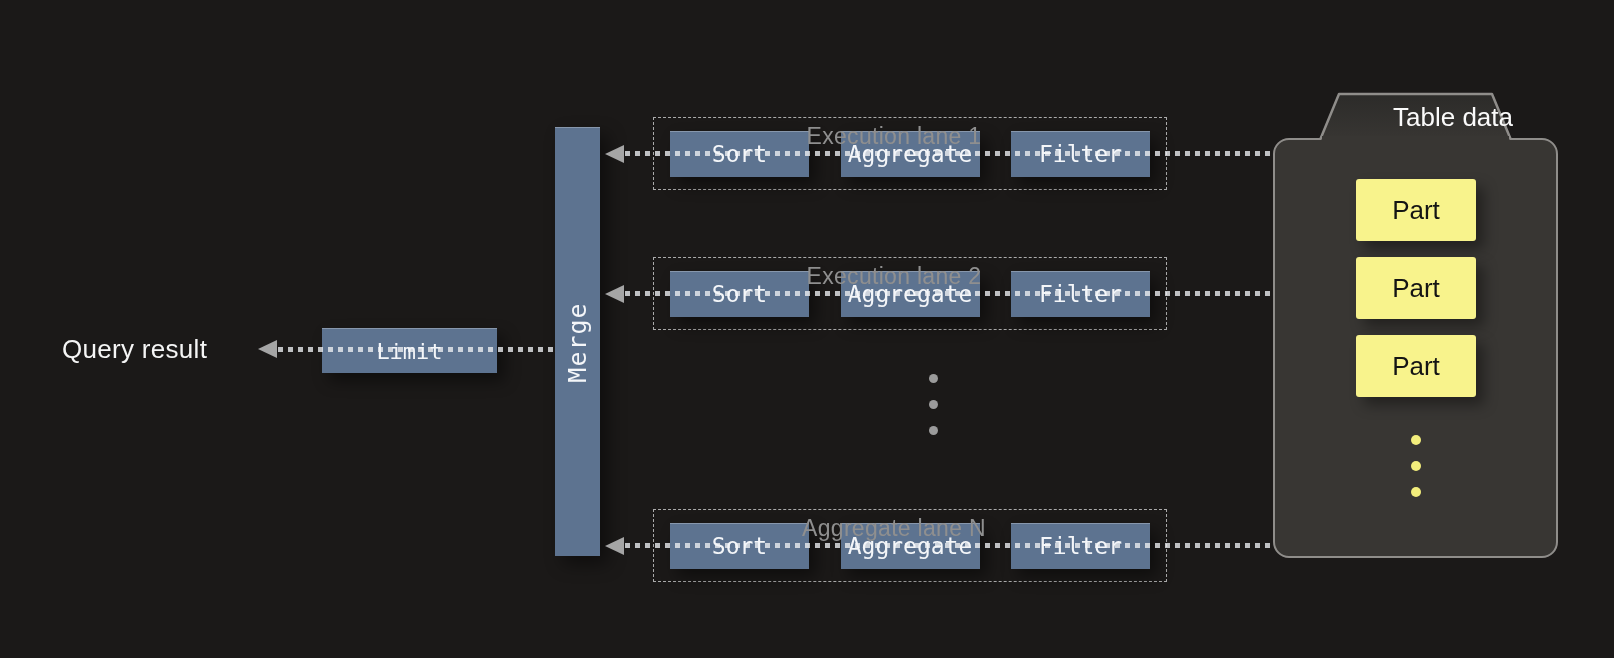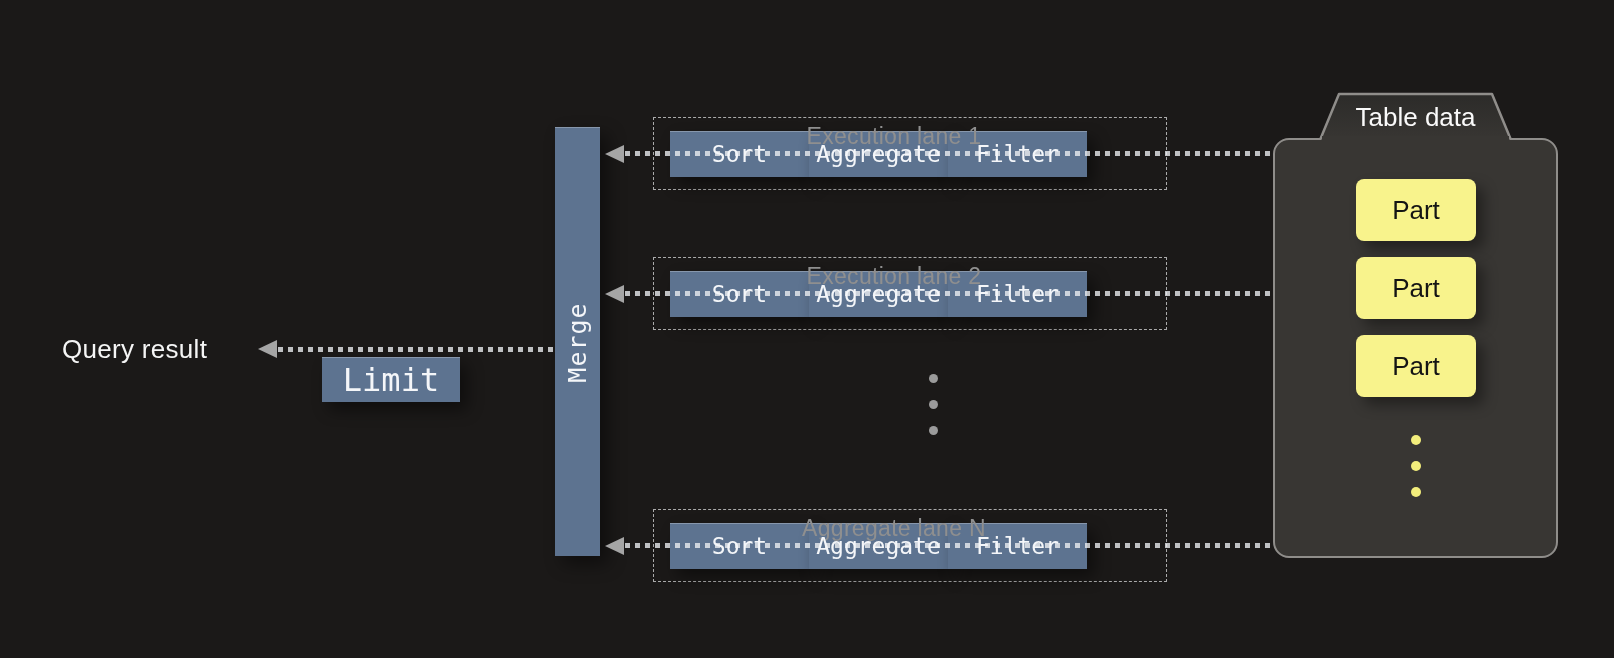--- a/index.html
+++ b/index.html
@@ -31,21 +31,21 @@
     box-shadow:7px 8px 16px rgba(0,0,0,.45);
     color:#f4f6f9;
     font-family:"DejaVu Sans Mono","Liberation Mono",monospace;
     display:flex;align-items:center;justify-content:center;
   }
   .bluebox span{position:relative;z-index:7;}
   .query-result{
     position:absolute;left:62px;top:334px;
     font-size:26px;color:#f5f5f5;letter-spacing:.3px;
   }
-  .limit-box{position:absolute;left:322px;top:328px;width:138px;height:44px;font-size:32px;margin-top:29px;}
+  .limit-box{position:absolute;left:322px;top:328px;width:175px;height:44px;font-size:22px;}
   .merge-bar{
     position:absolute;left:555px;top:127px;width:45px;height:428px;
     background:#5d7390;
     border-top:1px solid rgba(255,255,255,.26);
     box-shadow:8px 8px 18px rgba(0,0,0,.45);
     display:flex;align-items:center;justify-content:center;
     z-index:2;
   }
   .merge-bar span{
     transform:rotate(-90deg);
@@ -54,46 +54,46 @@
     white-space:nowrap;
   }
   .lane{position:absolute;left:653px;width:482px;}
   .lane-title{
     position:absolute;top:-38px;left:0;right:0;
     text-align:center;color:#8f8f8f;font-size:23px;letter-spacing:.3px;margin-top:44px;
   }
   .lane-frame{
     width:480px;height:71px;
     border:1px dashed #ababab;
-    display:flex;align-items:center;justify-content:flex-start;
+    display:flex;align-items:center;justify-content:space-between;
     padding:0 16px;box-sizing:content-box;
   }
   .stage{width:139px;height:45px;font-size:23px;}
   
   .vdots{position:absolute;display:flex;flex-direction:column;align-items:center;}
   .vdots .dot{border-radius:50%;}
   .vdots.gray{left:929px;top:374px;gap:17px;}
   .vdots.gray .dot{width:9px;height:9px;background:#9b9b9b;}
   .vdots.yellow{left:1411px;top:435px;gap:16px;z-index:3;}
   .vdots.yellow .dot{width:10px;height:10px;background:#f3ee7c;}
   
   .td-body{
     position:absolute;left:1273px;top:138px;width:285px;height:420px;
     background:#383633;
     border:2px solid #8f8d8a;border-radius:16px;
     box-sizing:border-box;z-index:1;
   }
   .td-tab{position:absolute;left:1318px;top:92px;width:195px;height:48px;z-index:2;}
   .td-title{
     position:absolute;left:1318px;top:102px;width:195px;
-    text-align:center;color:#fafafa;font-size:26px;z-index:3;
+    text-align:right;color:#fafafa;font-size:26px;z-index:3;
   }
   .part{
     position:absolute;left:1356px;width:120px;height:62px;
-    background:#f8f38c;border-radius:8px;
+    background:#f8f38c;border-radius:3px;
     box-shadow:8px 8px 14px rgba(0,0,0,.38);
     display:flex;align-items:center;justify-content:center;
     color:#141414;font-size:26px;z-index:3;
   }
 </style>
 </head>
 <body>
 
 <div class="canvas">
 

